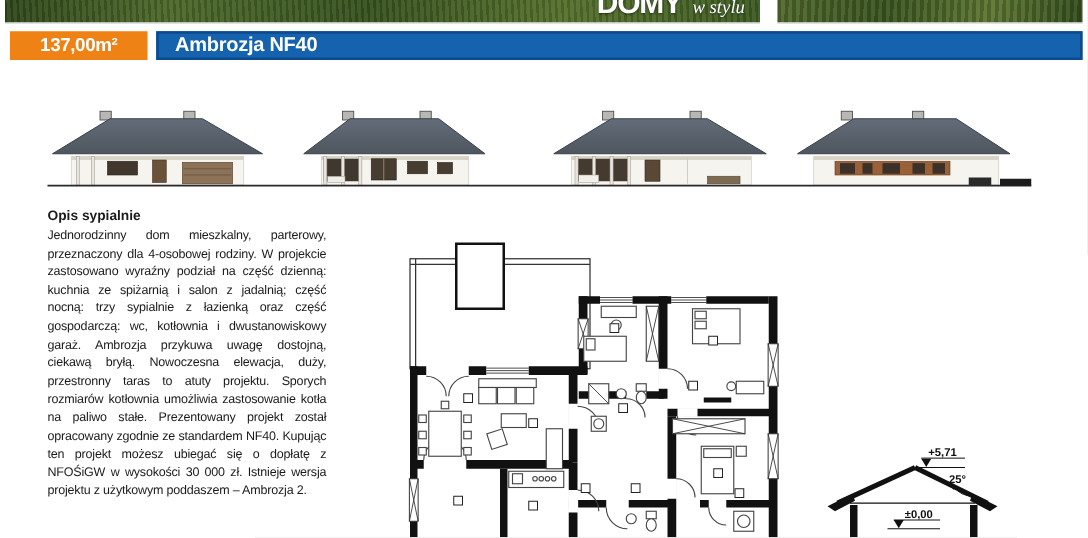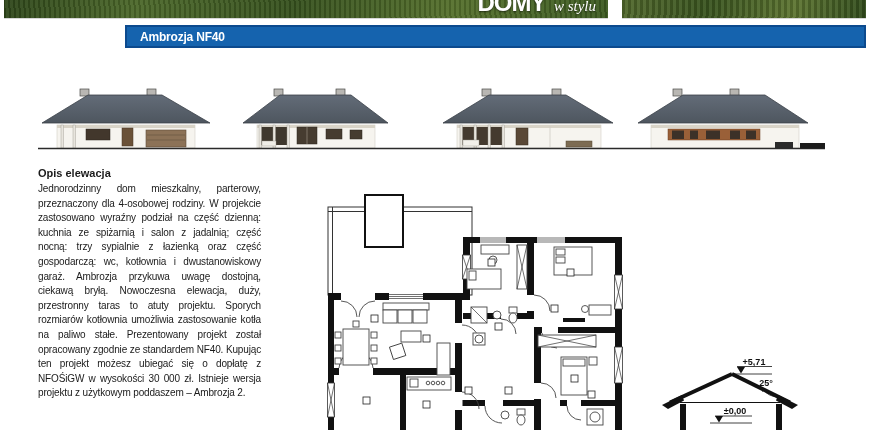--- a/index.html
+++ b/index.html
@@ -22,21 +22,21 @@
   .logo-main{font-size:24px;font-weight:bold;color:#ffffff;letter-spacing:-1px;
     text-shadow:0 1px 2px rgba(0,0,0,.55);}
   .logo-script{font-family:"Liberation Serif",serif;font-style:italic;font-size:15px;
     color:#ffffff;text-shadow:0 1px 2px rgba(0,0,0,.55);margin-left:4px;}
   
   .area-badge{position:absolute;left:8px;top:25px;width:110px;height:23px;
     background:#ee8214;color:#ffffff;font-size:15px;font-weight:bold;
     display:flex;align-items:center;justify-content:center;letter-spacing:-0.3px;}
   .title-bar{position:absolute;left:125px;top:25px;width:741px;height:23px;
     box-sizing:border-box;background:#1563ae;border:2px solid #0c4a8e;color:#ffffff;
-    font-size:12px;font-weight:bold;display:flex;align-items:center;
+    font-size:16px;font-weight:bold;display:flex;align-items:center;
     padding-left:13px;letter-spacing:-0.2px;}
   
   .elevations{position:absolute;left:30px;top:86px;}
   
   .description{position:absolute;left:38px;top:167px;width:223px;}
   .description h3{margin:0 0 3px 0;font-size:11px;font-weight:bold;}
   .description p{margin:0;font-size:10px;line-height:14.6px;text-align:justify;
     letter-spacing:-0.15px;}
   
   .areas{position:absolute;left:38px;top:402px;width:221px;font-size:11px;font-weight:bold;}
@@ -59,20 +59,21 @@
 <div class="page">
 
   <div class="photo photo-left">
     <div class="logo">
       <span class="logo-main">DOMY</span>
       <span class="logo-script">w stylu</span>
     </div>
   </div>
   <div class="photo photo-right"></div>
 
+  <div class="area-badge">137,00m²</div>
   <div class="title-bar">Ambrozja NF40</div>
 
   <svg class="elevations" width="800" height="70" viewBox="0 0 800 70">
     <defs>
       <linearGradient id="roofg" x1="0" y1="0" x2="0" y2="1">
         <stop offset="0" stop-color="#636c78"></stop>
           <stop offset="1" stop-color="#4e565f"></stop>
       </linearGradient>
     </defs>
 
@@ -137,21 +138,21 @@
       <rect x="676" y="44.5" width="14" height="8.5" fill="#3c3128"></rect>
       <rect x="700" y="44.5" width="10" height="8.5" fill="#3c3128"></rect>
       <rect x="716" y="44.5" width="10" height="8.5" fill="#3c3128"></rect>
       <rect x="745" y="56" width="18" height="6" fill="#2b2b2b"></rect>
     </g>
     <line x1="8" y1="62.5" x2="795" y2="62.5" stroke="#2a2a2a" stroke-width="1.3"></line>
     <rect x="770" y="57" width="25" height="5.5" fill="#1c1c1c"></rect>
   </svg>
 
   <div class="description">
-    <h3>Opis elewacja</h3>
+    <h3>Opis sypialnie</h3>
     <p>Jednorodzinny dom mieszkalny, parterowy, przeznaczony dla 4-osobowej rodziny. W projekcie zastosowano wyraźny podział na część dzienną: kuchnia ze spiżarnią i salon z jadalnią; część nocną: trzy sypialnie z łazienką oraz część gospodarczą: wc, kotłownia i dwustanowiskowy garaż. Ambrozja przykuwa uwagę dostojną, ciekawą bryłą. Nowoczesna elewacja, duży, przestronny taras to atuty projektu. Sporych rozmiarów kotłownia umożliwia zastosowanie kotła na paliwo stałe. Prezentowany projekt został opracowany zgodnie ze standardem NF40. Kupując ten projekt możesz ubiegać się o dopłatę z NFOŚiGW w wysokości 30 000 zł. Istnieje wersja projektu z użytkowym poddaszem – Ambrozja 2.</p>
   </div>
 
   <div class="areas">
     <div class="row">
       <span>Powierzchnia użytkowa:</span>
       <span>137,00 m²</span>
     </div>
     <div class="row">
       <span>+ garaż:</span>

